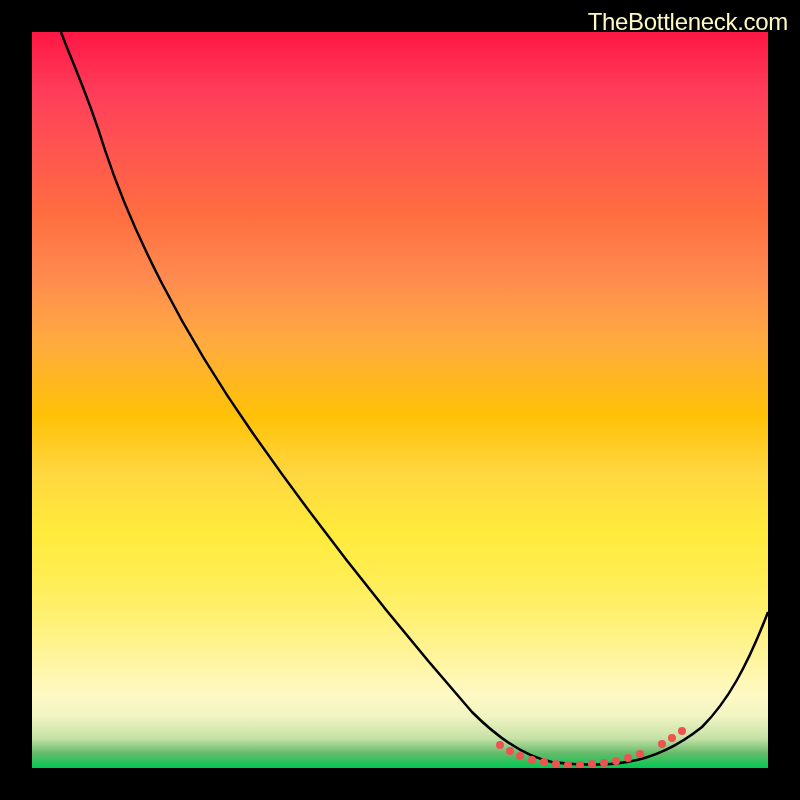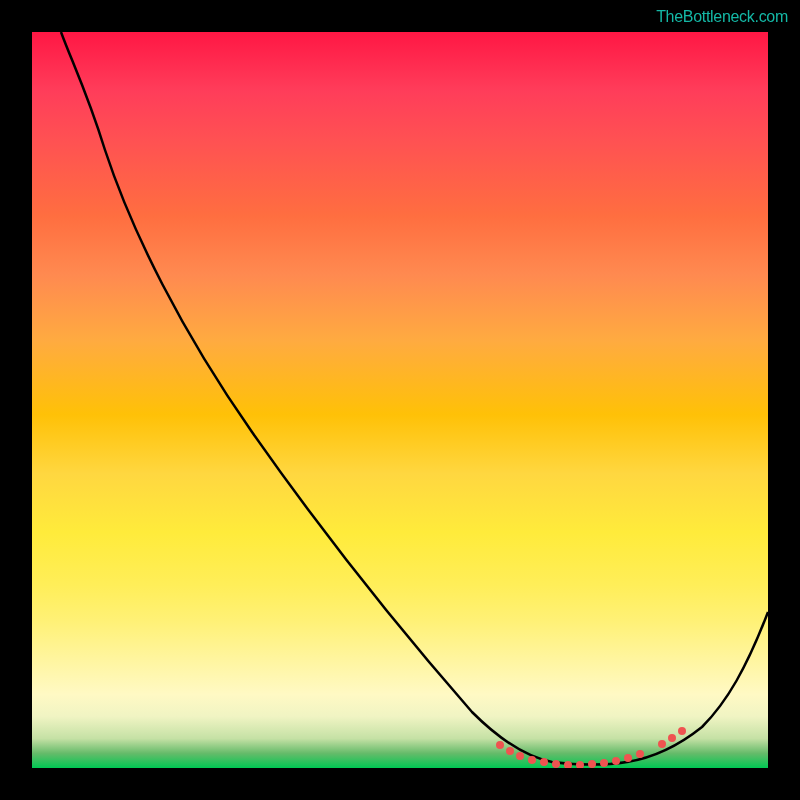--- a/index.html
+++ b/index.html
@@ -34,22 +34,22 @@
       #f0f4c3 93%,
       #c5e1a5 96%,
       #66bb6a 98%,
       #00c853 100%
     );
   }
   .watermark {
     position: absolute;
     top: 8px;
     right: 12px;
-    color: #14b8a6;
-    font-size: 16px;
+    color: #fef9c3;
+    font-size: 24px;
     font-weight: 500;
     letter-spacing: -0.3px;
   }
   svg.curve {
     position: absolute;
     top: 0;
     left: 0;
     width: 736px;
     height: 736px;
   }

